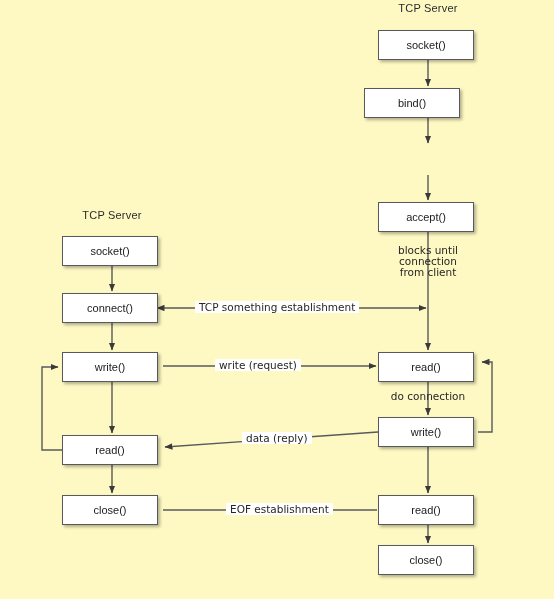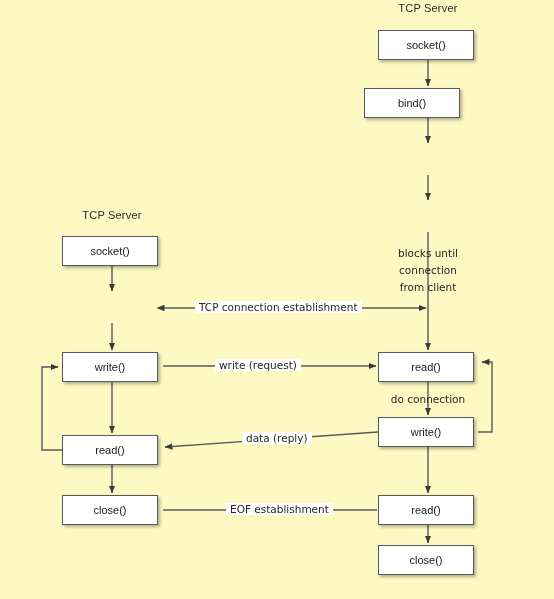--- a/index.html
+++ b/index.html
@@ -39,21 +39,21 @@
     font-size: 11px;
     color: #1a1a1a;
     white-space: nowrap;
   }
   .note {
     position: absolute;
     font-family: "DejaVu Sans", sans-serif;
     font-size: 10.5px;
     color: #262626;
     text-align: center;
-    line-height: 17px;
+    line-height: 11px;
     white-space: pre-line;
   }
   .edge-label {
     position: absolute;
     font-family: "DejaVu Sans", sans-serif;
     font-size: 10.5px;
     color: #262626;
     background: #ffffff;
     padding: 0 4px;
     white-space: nowrap;
@@ -107,33 +107,35 @@
       <line x1="378" y1="432" x2="165" y2="447" marker-end="url(#ah)"></line>
       <line x1="163" y1="510" x2="377" y2="510"></line>
     </g>
   </svg>
 
   <div class="col-title" style="left:368px; top:2px; width:120px;">TCP Server</div>
   <div class="col-title" style="left:52px; top:209px; width:120px;">TCP Server</div>
 
   <div class="node" style="left:378px; top:30px;">socket()</div>
   <div class="node" style="left:364px; top:88px;">bind()</div>
+  <div class="node" style="left:378px; top:202px;">accept()</div>
   <div class="node" style="left:378px; top:352px;">read()</div>
   <div class="node" style="left:378px; top:417px;">write()</div>
   <div class="node" style="left:378px; top:495px;">read()</div>
   <div class="node" style="left:378px; top:545px;">close()</div>
 
   <div class="node" style="left:62px; top:236px;">socket()</div>
+  <div class="node" style="left:62px; top:293px;">connect()</div>
   <div class="node" style="left:62px; top:352px;">write()</div>
   <div class="node" style="left:62px; top:435px;">read()</div>
   <div class="node" style="left:62px; top:495px;">close()</div>
 
   <div class="note" style="left:368px; top:245px; width:120px;">blocks until
 connection
 from client</div>
   <div class="note" style="left:368px; top:391px; width:120px;">do connection</div>
 
-  <div class="edge-label" style="left:195px; top:301px;">TCP connection establishment</div>
+  <div class="edge-label" style="left:195px; top:301px;">TCP something establishment</div>
   <div class="edge-label" style="left:215px; top:359px;">write (request)</div>
   <div class="edge-label" style="left:242px; top:432px;">data (reply)</div>
   <div class="edge-label" style="left:226px; top:503px;">EOF establishment</div>
 
 </div>
 
 </body></html>

